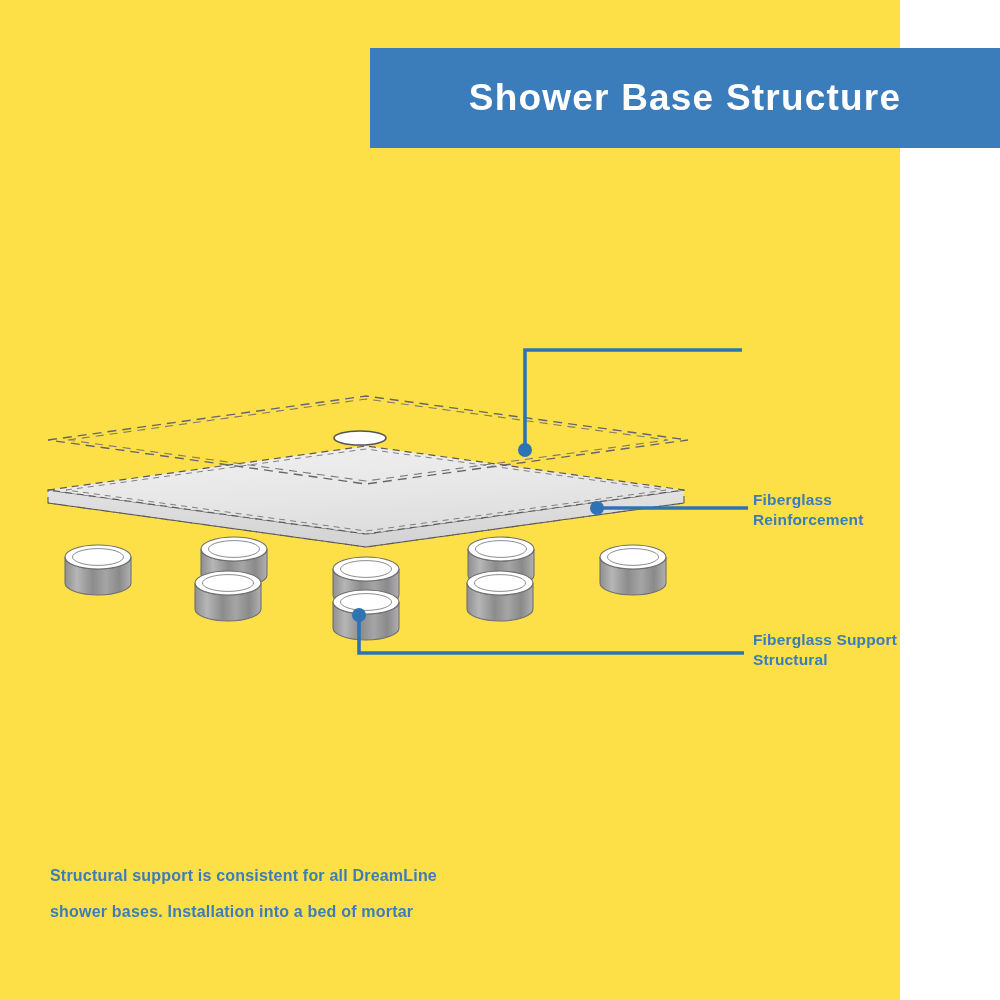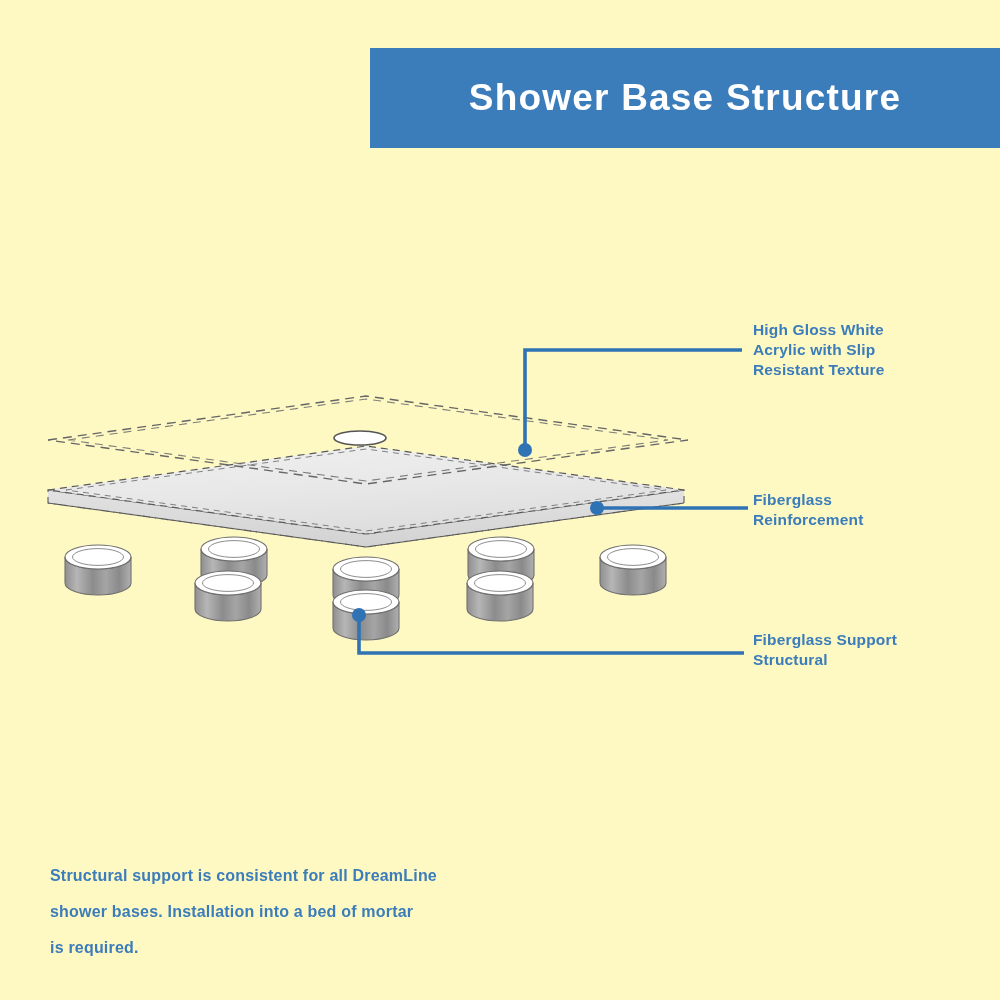--- a/index.html
+++ b/index.html
@@ -10,23 +10,23 @@
   body {
     width: 1000px;
     height: 1000px;
     font-family: "Liberation Sans", sans-serif;
     position: relative;
     overflow: hidden;
   }
   #page {
     position: absolute;
     left: 0; top: 0;
-    width: 1000px;
+    width: 900px;
     height: 1000px;
-    background: #fef9c3;
+    background: #fde047;
   }
 
   
   .title-banner {
     position: absolute;
     left: 370px;
     top: 48px;
     width: 630px;
     height: 100px;
     background: #3b7cba;
@@ -178,35 +178,29 @@
       <circle cx="525" cy="450" r="7" fill="#2f73b5"></circle>
 
       <path d="M 597,508 L 748,508" fill="none" stroke="#2f73b5" stroke-width="3.6"></path>
       <circle cx="597" cy="508" r="7" fill="#2f73b5"></circle>
 
       <path d="M 359,615 L 359,653 L 744,653" fill="none" stroke="#2f73b5" stroke-width="3.6"></path>
       <circle cx="359" cy="615" r="7" fill="#2f73b5"></circle>
     </g>
   </svg>
 
-  <div class="callout-label" id="callout-1">
-    <span class="cl-line">High Gloss White</span>
-    <span class="cl-line">Acrylic with Slip</span>
-    <span class="cl-line">Resistant Texture</span>
-  </div>
 
   <div class="callout-label" id="callout-2">
     <span class="cl-line">Fiberglass</span>
     <span class="cl-line">Reinforcement</span>
   </div>
 
   <div class="callout-label" id="callout-3">
     <span class="cl-line">Fiberglass Support</span>
     <span class="cl-line">Structural</span>
   </div>
 
   <div class="caption">
     <span class="cap-line">Structural support is consistent for all DreamLine</span>
     <span class="cap-line">shower bases. Installation into a bed of mortar</span>
-    <span class="cap-line">is required.</span>
   </div>
 
 </div>
 
 </body></html>

